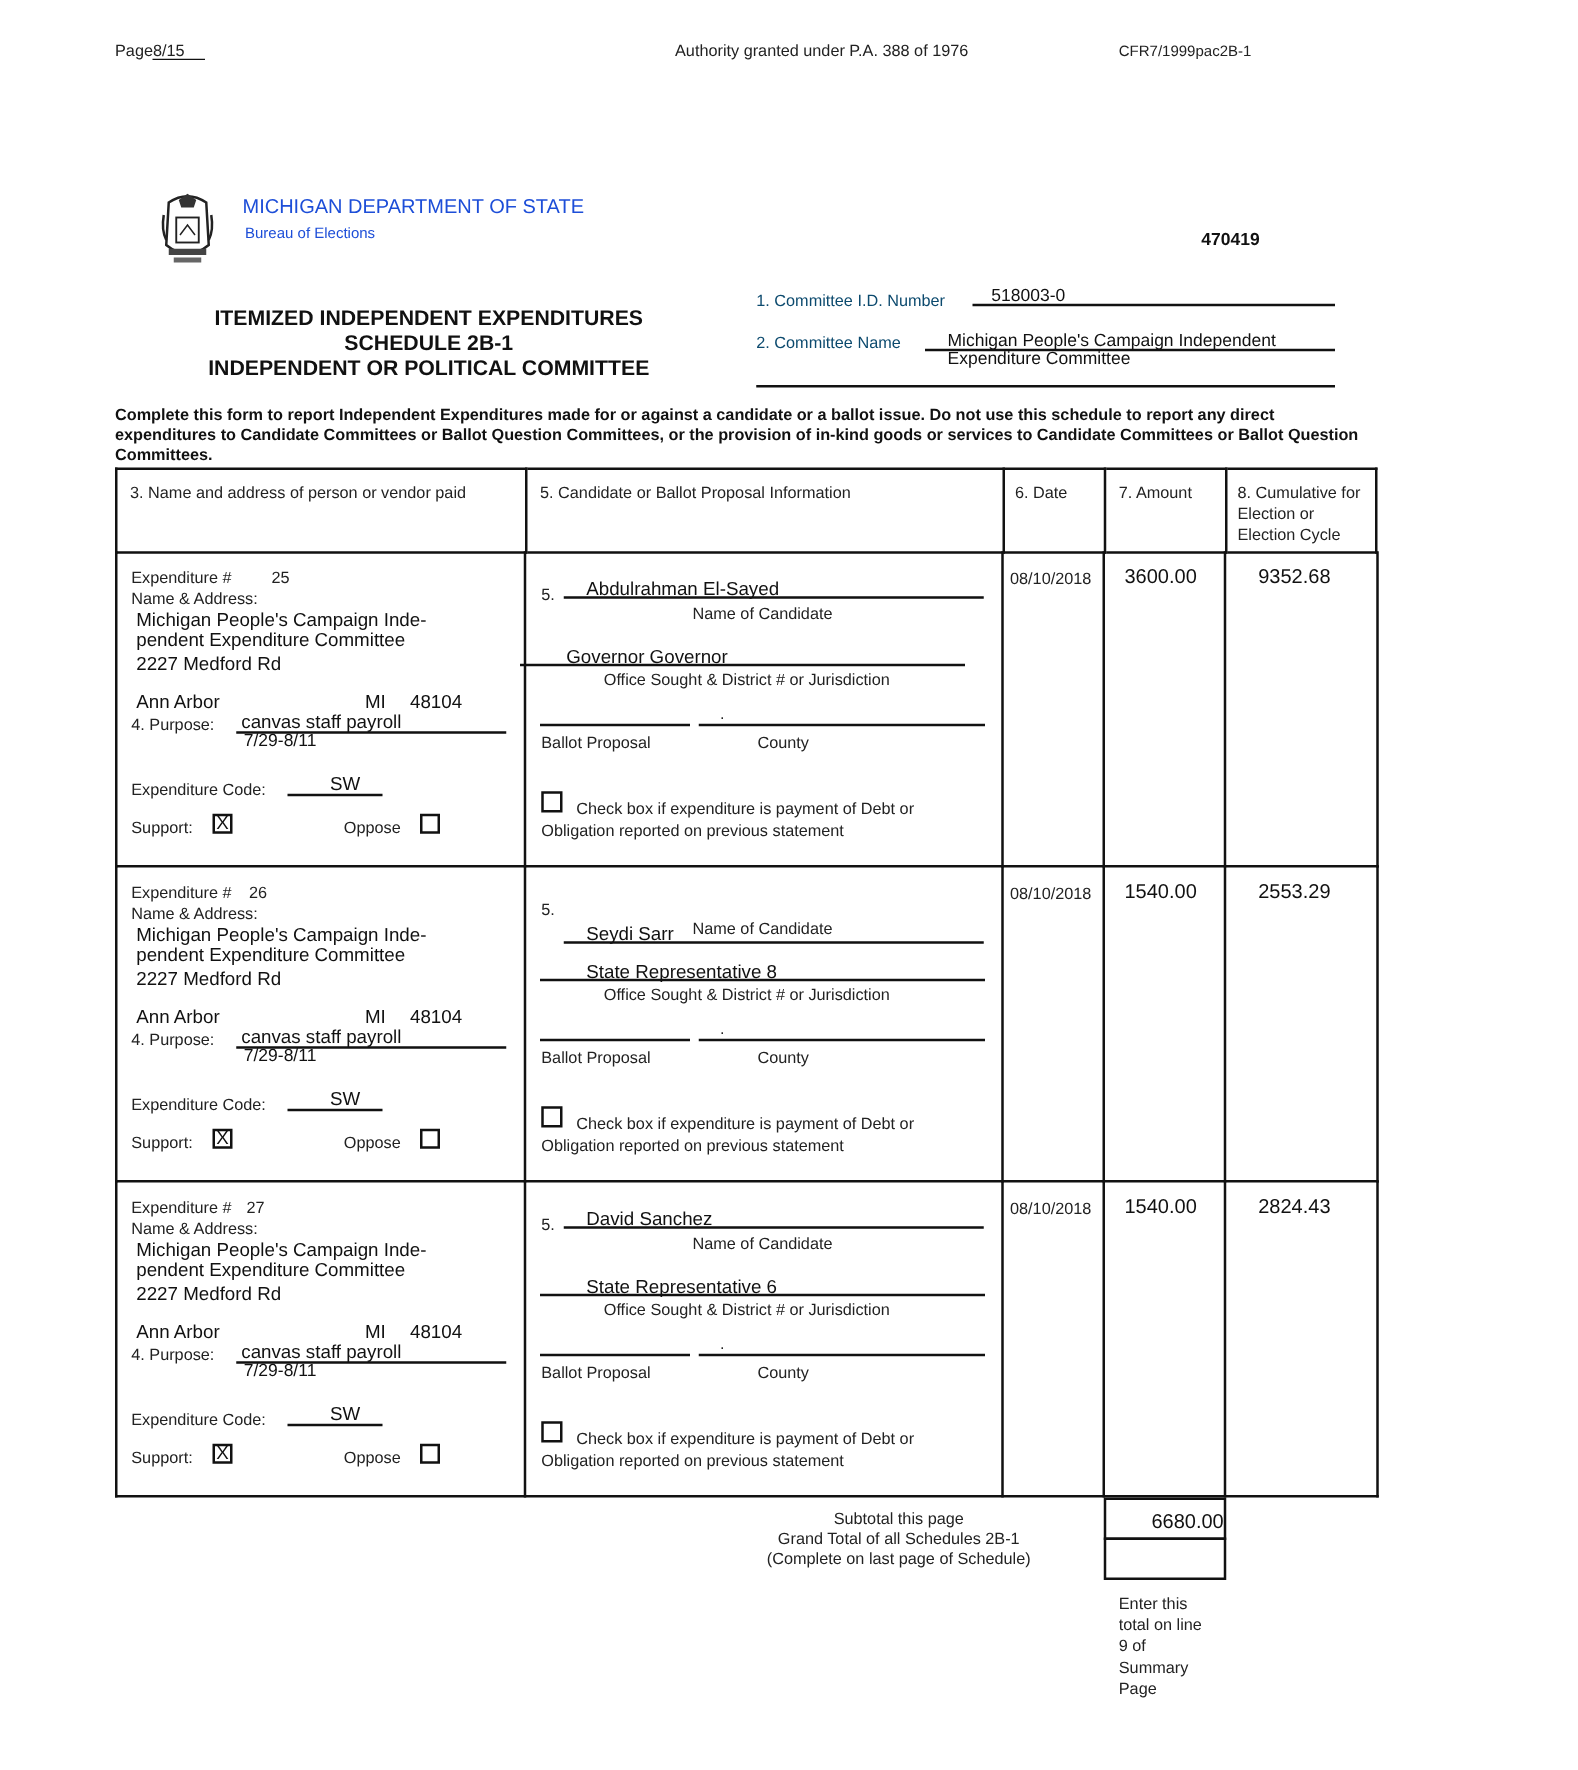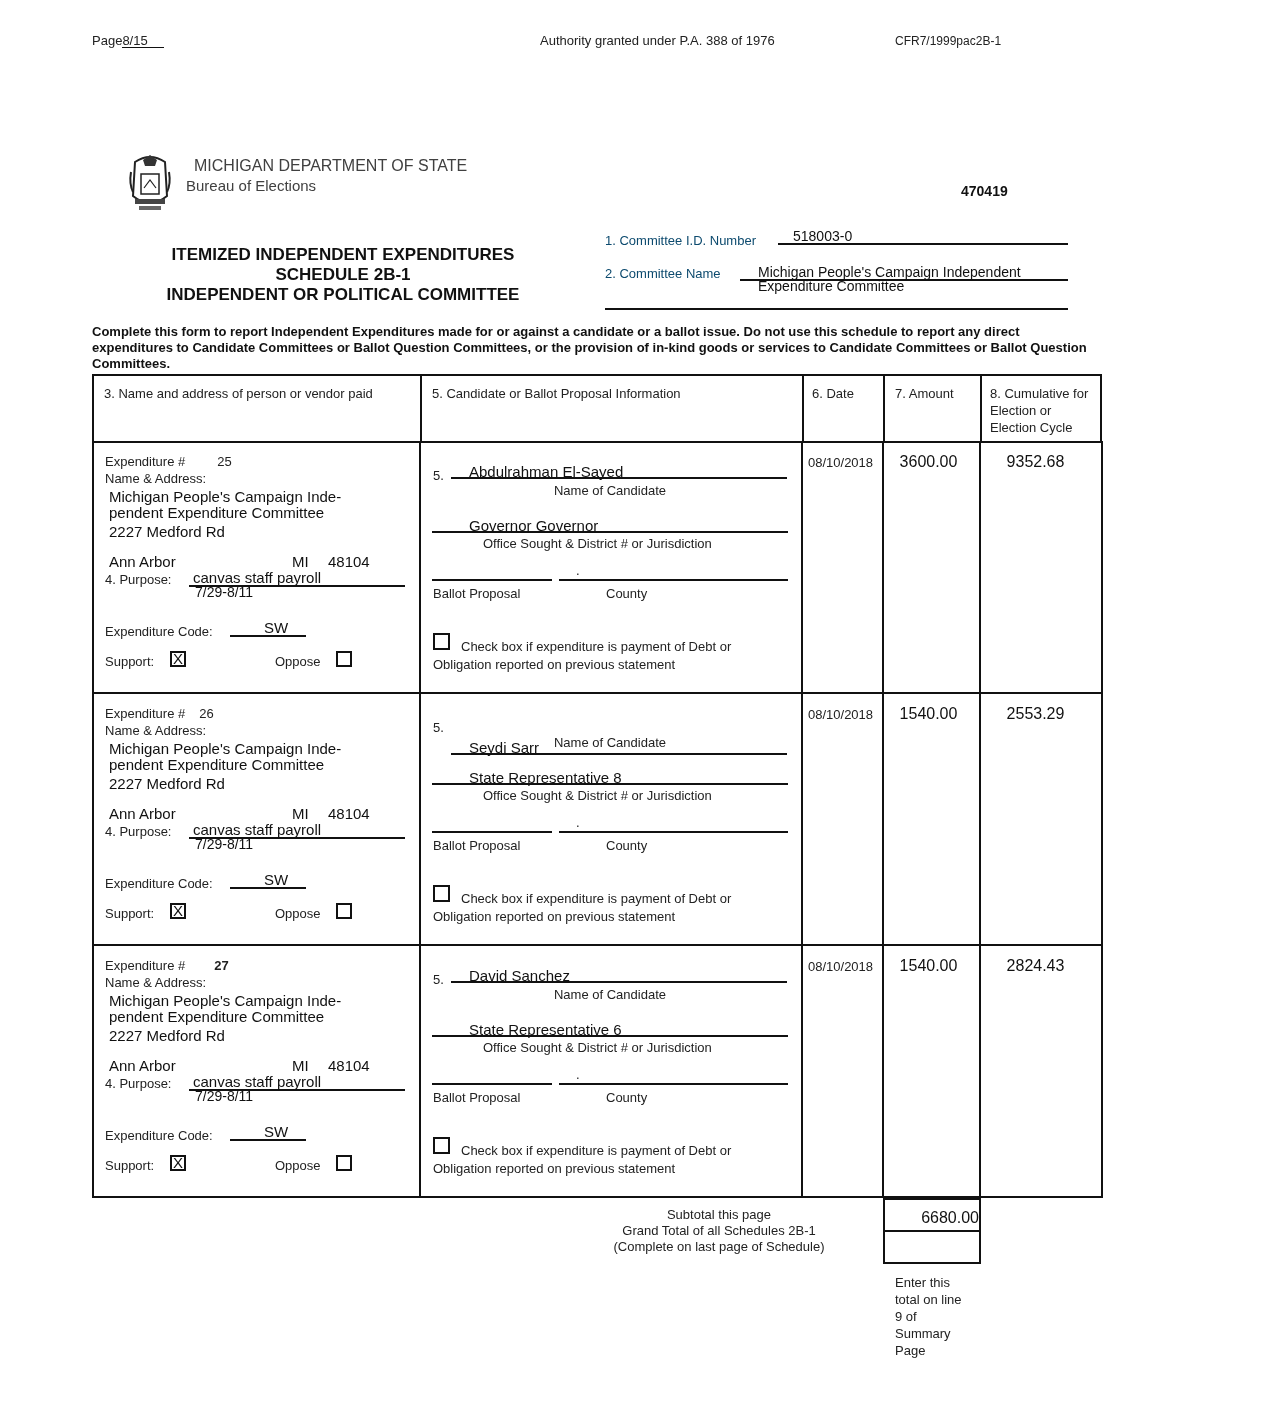--- a/index.html
+++ b/index.html
@@ -1,21 +1,21 @@
 <!DOCTYPE html>
 <html><head>
 <meta charset="utf-8">
 <style>
   html, body { margin:0; padding:0; background:#ffffff; }
   body { width:1262px; height:1416px; position:relative; overflow:hidden;
          font-family:"Liberation Sans", "DejaVu Sans", sans-serif; color:#111; }
   .abs { position:absolute; }
   .hdr { font-size:13px; color:#222; }
   .pageno { display:inline-block; width:42px; border-bottom:1.5px solid #111; line-height:13px; text-decoration:none; }
-  .dept { font-size:16px; line-height:20px; color:#404040; }
+  .dept { font-size:16px; line-height:20px; color:#1d4ed8; }
   .title { font-weight:bold; font-size:17px; text-align:center; line-height:20px; width:460px; }
   .fid { font-weight:bold; font-size:14px; }
   .field-label { font-size:13px; color:#0c4a6e; }
   .field-line { border-bottom:2px solid #111; }
   .fval { font-size:14px; line-height:14px; }
   .intro { font-weight:bold; font-size:13px; line-height:16px; width:1000px; color:#111; }
   table.sched { position:absolute; left:92px; top:374px; border-collapse:collapse; }
   table.sched td { border:2px solid #111; vertical-align:top; padding:0; position:relative; }
   .th { font-size:13px; color:#222; line-height:17px; padding:9px 10px 0 10px; }
   .cell-c { width:79px; }
@@ -47,21 +47,21 @@
     <path d="M16 8 L23 3 L30 8 L28 14 L18 14 Z" fill="#333"></path>
     <rect x="14" y="22" width="18" height="20" fill="none" stroke="#222" stroke-width="1.5"></rect>
     <path d="M17 36 L23 28 L29 36" fill="none" stroke="#222" stroke-width="1.2"></path>
     <path d="M4 20 Q2 32 6 40" fill="none" stroke="#222" stroke-width="2"></path>
     <path d="M42 20 Q44 32 40 40" fill="none" stroke="#222" stroke-width="2"></path>
     <rect x="8" y="47" width="30" height="5" fill="#444"></rect>
     <rect x="12" y="54" width="22" height="4" fill="#666"></rect>
   </svg>
 </div>
 <div class="abs dept" style="left:194px;top:156px;">MICHIGAN DEPARTMENT OF STATE</div>
-<div class="abs dept" style="left:186px;top:176px;font-size:15px;">Bureau of Elections</div>
+<div class="abs dept" style="left:196px;top:176px;font-size:12px;">Bureau of Elections</div>
 
 <div class="abs fid" style="left:961px;top:183px;">470419</div>
 
 <div class="abs title" style="left:113px;top:245px;">
   <div>ITEMIZED INDEPENDENT EXPENDITURES</div>
   <div>SCHEDULE 2B-1</div>
   <div>INDEPENDENT OR POLITICAL COMMITTEE</div>
 </div>
 
 <div class="abs field-label" style="left:605px;top:233px;">1.  Committee I.D. Number</div>
@@ -129,21 +129,21 @@
       <div class="abs sm" style="left:13px;top:213px;">Support:</div>
       <div class="box" style="left:78px;top:210px;width:16px;height:16px;"><span>X</span></div>
       <div class="abs sm" style="left:183px;top:213px;">Oppose</div>
       <div class="box" style="left:244px;top:210px;width:16px;height:16px;"><span></span></div>
 
       <div class="abs sm" style="left:341px;top:27px;">5.</div>
       <div class="line" style="left:359px;top:22px;width:336px;height:14px;">
         <span class="md" style="position:absolute;left:18px;top:0;">Abdulrahman  El-Sayed</span>
       </div>
       <div class="abs sm center" style="left:340px;top:42px;width:356px;">Name of Candidate</div>
-      <div class="line" style="left:340px;top:76px;width:356px;height:14px;">
+      <div class="line" style="left:324px;top:76px;width:356px;height:14px;">
         <span class="md" style="position:absolute;left:37px;top:0;">Governor  Governor</span>
       </div>
       <div class="abs sm" style="left:391px;top:95px;">Office Sought &amp; District # or Jurisdiction</div>
       <div class="line" style="left:340px;top:128px;width:120px;height:10px;"></div>
       <div class="line" style="left:467px;top:128px;width:229px;height:10px;">
         <span class="sm" style="position:absolute;left:17px;top:-6px;">.</span>
       </div>
       <div class="abs sm" style="left:341px;top:145px;">Ballot Proposal</div>
       <div class="abs sm" style="left:514px;top:145px;">County</div>
       <div class="box" style="left:341px;top:192px;width:17px;height:17px;"><span></span></div>
@@ -208,21 +208,21 @@
       <div class="abs amt right" style="left:792px;top:12px;width:89px;">1540.00</div>
       <div class="abs amt right" style="left:889px;top:12px;width:109px;">2553.29</div>
     </div>
     <div class="abs" style="left:92px;top:945px;width:1011px;height:253px;">
       <div class="abs" style="left:0;top:0;width:1011px;height:253px;border:2px solid #111;border-top:none;box-sizing:border-box;"></div>
       <div class="abs" style="left:327px;top:0;width:2px;height:253px;background:#111;"></div>
       <div class="abs" style="left:709px;top:0;width:2px;height:253px;background:#111;"></div>
       <div class="abs" style="left:790px;top:0;width:2px;height:253px;background:#111;"></div>
       <div class="abs" style="left:887px;top:0;width:2px;height:253px;background:#111;"></div>
 
-      <div class="abs sm" style="left:13px;top:13px;"><span>Expenditure #</span><span style="margin-left:29px;font-weight:bold;">27</span></div>
+      <div class="abs sm" style="left:13px;top:13px;"><span>Expenditure #</span><span style="margin-left:12px;">27</span></div>
       <div class="abs sm" style="left:13px;top:30px;">Name &amp; Address:</div>
       <div class="abs md" style="left:17px;top:48px;line-height:16px;">
         <div>Michigan People's Campaign Inde-</div>
         <div>pendent Expenditure Committee</div>
       </div>
       <div class="abs md" style="left:17px;top:82px;">2227 Medford Rd</div>
       <div class="abs md" style="left:17px;top:112px;">Ann Arbor</div>
       <div class="abs md" style="left:200px;top:112px;">MI</div>
       <div class="abs md" style="left:236px;top:112px;">48104</div>
       <div class="abs sm" style="left:13px;top:131px;">4.  Purpose:</div>

